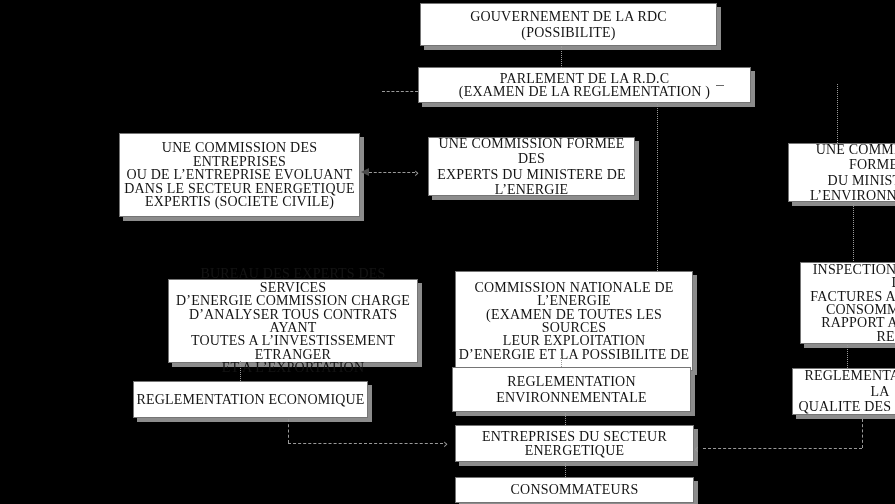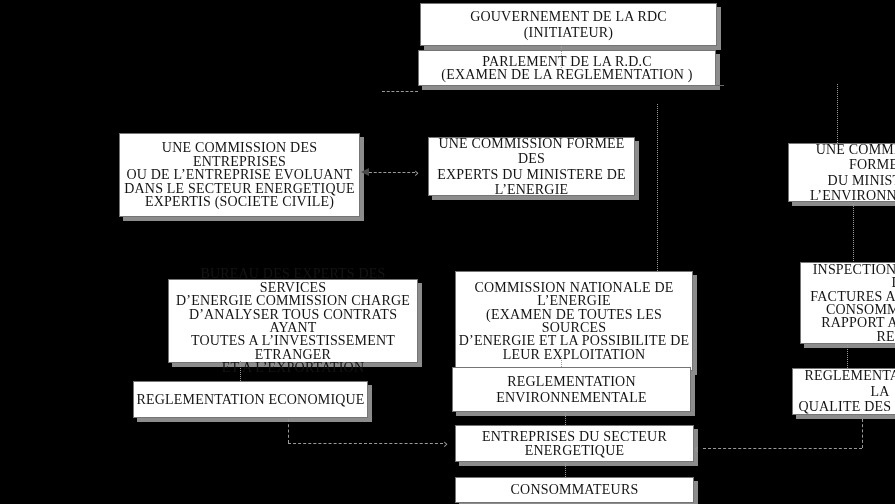--- a/index.html
+++ b/index.html
@@ -20,24 +20,24 @@
   .chev{position:absolute;color:#9a9a9a;font-family:"DejaVu Sans",sans-serif;
         font-size:13px;line-height:13px;}
 </style>
 </head>
 <body>
 
 <div id="screen">
 
   <div class="box roomy" style="left:420px;top:3px;width:297px;height:43px">
       <div>GOUVERNEMENT DE LA RDC</div>
-      <div>(INITIATEUR)</div>
+      <div>(POSSIBILITE)</div>
     </div>
 
-  <div class="box" style="left:418px;top:50px;width:298px;height:36px">
+  <div class="box" style="left:418px;top:67px;width:333px;height:36px">
       <div>PARLEMENT DE LA R.D.C</div>
       <div>(EXAMEN DE LA REGLEMENTATION )</div>
     </div>
 
   <div class="box" style="left:119px;top:133px;width:241px;height:84px">
       <div>UNE COMMISSION DES ENTREPRISES</div>
       <div>OU DE L’ENTREPRISE EVOLUANT</div>
       <div>DANS LE SECTEUR ENERGETIQUE</div>
       <div>EXPERTIS (SOCIETE CIVILE)</div>
     </div>
@@ -59,22 +59,22 @@
       <div>D’ENERGIE COMMISSION CHARGE</div>
       <div>D’ANALYSER TOUS CONTRATS AYANT</div>
       <div>TOUTES A L’INVESTISSEMENT ETRANGER</div>
       <div>ET A L’EXPORTATION</div>
     </div>
 
   <div class="box" style="left:455px;top:271px;width:238px;height:100px">
       <div>COMMISSION NATIONALE DE</div>
       <div>L’ENERGIE</div>
       <div>(EXAMEN DE TOUTES LES SOURCES</div>
+      <div>LEUR EXPLOITATION</div>
       <div>D’ENERGIE ET LA POSSIBILITE DE</div>
-      <div>LEUR EXPLOITATION</div>
     </div>
 
   <div class="box" style="left:800px;top:262px;width:210px;height:82px">
       <div>INSPECTION ET CONTROLE DES</div>
       <div>FACTURES ADRESSEES AUX</div>
       <div>CONSOMMATEURS PAR</div>
       <div>RAPPORT AUX SERVICES</div>
       <div>RENDUS</div>
     </div>
 

